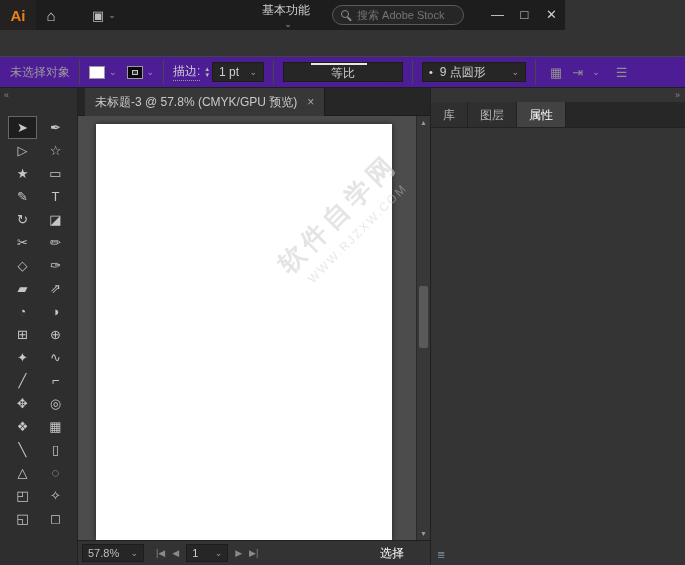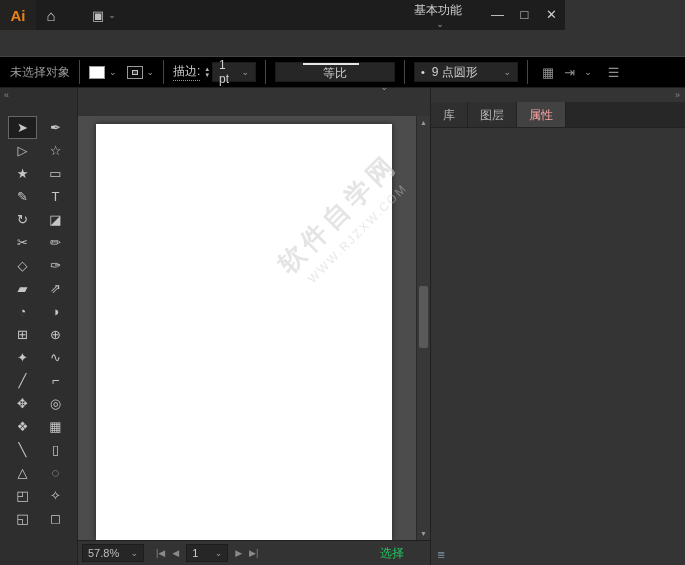--- a/index.html
+++ b/index.html
@@ -27,21 +27,21 @@
   .search-icon::after { content:""; position:absolute; left:6px; top:8px; width:5px; height:1.5px;
     background:#8a8a8a; transform:rotate(45deg); }
   .searchbox input { background:transparent; border:none; outline:none; color:#9a9a9a;
     font-size:11px; width:100%; font-family:inherit; }
   .winbtn { width:27px; height:30px; line-height:30px; text-align:center; color:#cfcfcf; font-size:13px; }
   
   .menubar { position:absolute; left:0; top:30px; width:685px; height:26px; background:#2e2e2e;
     border-bottom:1px solid #1a1a1a; display:flex; align-items:center; padding-left:8px; }
   .menu-item { padding:0 9px; font-size:12px; color:#d6d6d6; line-height:26px; }
   
-  .controlbar { position:absolute; left:0; top:56px; width:685px; height:32px; background:#000000;
+  .controlbar { position:absolute; left:0; top:56px; width:685px; height:32px; background:#4c1d95;
     border-top:1px solid #444; border-bottom:1px solid #1f1f1f;
     display:flex; align-items:center; font-size:12px; color:#cfcfcf; padding-left:10px; }
   .vsep { width:1px; height:24px; background:#252525; border-right:1px solid #474747; margin:0 9px; flex:none; }
   .dim { color:#9a9a9a; }
   .swatch-fill { width:16px; height:13px; background:#fff; border:1px solid #9a9a9a; flex:none; }
   .swatch-stroke { width:16px; height:13px; background:#0a0a0a; border:1px solid #9a9a9a;
     position:relative; flex:none; margin-left:10px; }
   .swatch-stroke::after { content:""; position:absolute; left:4px; top:3px; right:4px; bottom:3px;
     background:#363636; border:1px solid #c4c4c4; }
   .stroke-label { border-bottom:1px dotted #9a9a9a; margin-right:5px; }
@@ -84,69 +84,73 @@
   .statusbar { position:absolute; left:78px; top:540px; width:352px; height:25px; background:#333;
     border-top:1px solid #1f1f1f; display:flex; align-items:center; font-size:11px; color:#bdbdbd; }
   .zoombox { margin-left:4px; width:62px; height:18px; background:#262626; border:1px solid #1c1c1c;
     display:flex; align-items:center; padding:0 5px; }
   .zoombox .caret { margin-left:auto; }
   .ab-nav { display:flex; align-items:center; margin-left:12px; gap:7px; color:#8a8a8a; font-size:9px; }
   .ab-box { width:42px; height:18px; background:#262626; border:1px solid #1c1c1c; display:flex;
     align-items:center; padding:0 5px; font-size:11px; color:#cfcfcf; }
   .ab-box .caret { margin-left:auto; }
   .sb-spacer { flex:1; }
-  .sb-mode { font-size:12px; color:#22c55e; margin-right:26px; }
+  .sb-mode { font-size:12px; color:#ffffff; margin-right:26px; }
   
   .rightpanel { position:absolute; left:430px; top:88px; width:255px; height:477px; background:#343434;
     border-left:1px solid #202020; display:flex; flex-direction:column; }
   .rp-head { height:14px; font-size:9px; color:#8a8a8a; text-align:right; padding:2px 5px 0; }
   .rp-tabs { height:26px; display:flex; background:#272727; border-bottom:1px solid #222; }
   .rp-tab { padding:0 12px; line-height:26px; font-size:12px; color:#b5b5b5; background:#2f2f2f;
     border-right:1px solid #222; }
-  .rp-tab.active { background:#424242; color:#fca5a5; }
+  .rp-tab.active { background:#424242; color:#ffffff; }
   .rp-body { flex:1; background:#343434; position:relative; }
   .rp-footer-icon { position:absolute; left:6px; bottom:5px; font-size:10px; color:#7b98a6; }
 </style>
 </head>
 <body>
 
 <div id="app">
 
   <div class="titlebar">
     <div class="logo">Ai</div>
     <div class="tb-icon">⌂</div>
     <div class="ws-switch">
       <span>▣</span>
       <span class="caret">⌄</span>
     </div>
     <div class="tb-spacer"></div>
     <div class="workspace">
       <span>基本功能</span>
       <span class="caret">⌄</span>
     </div>
+    <div class="searchbox">
+      <span class="search-icon"></span>
+      <input placeholder="搜索 Adobe Stock" style="">
+    </div>
     <div class="winbtn">—</div>
     <div class="winbtn">□</div>
     <div class="winbtn">✕</div>
   </div>
 
 
   <div class="controlbar">
     <span class="dim">未选择对象</span>
     <span class="vsep"></span>
     <span class="swatch-fill"></span>
     <span class="caret">⌄</span>
     <span class="swatch-stroke"></span>
     <span class="caret">⌄</span>
     <span class="vsep"></span>
     <span class="stroke-label">描边:</span>
     <span class="stepper">
       <span>▴</span>
       <span>▾</span>
     </span>
-    <span class="dropbox" style="width:44px;justify-content:flex-end;">
+    <span class="dropbox" style="width:52px;justify-content:flex-end;">
       <span>1 pt</span>
       <span class="caret">⌄</span>
     </span>
     <span class="vsep"></span>
     <span class="dropbox" style="width:120px;flex-direction:column;">
       <span class="profile-line"></span>
       <span>等比</span>
       <span class="caret">⌄</span>
     </span>
     <span class="vsep"></span>
@@ -197,20 +201,26 @@
         <div class="tool">▯</div>
         <div class="tool">△</div>
         <div class="tool">◌</div>
         <div class="tool">◰</div>
         <div class="tool">✧</div>
         <div class="tool">◱</div>
         <div class="tool">◻</div>
       </div>
   </div>
 
+  <div class="tabbar">
+    <div class="doc-tab">
+      <span class="doc-tab-title">未标题-3 @ 57.8% (CMYK/GPU 预览)</span>
+      <span class="doc-tab-close">×</span>
+    </div>
+  </div>
 
   <div class="canvas">
     <div class="artboard"></div>
     <div class="watermark">
       <div class="wm1">软件自学网</div>
       <div class="wm2">WWW.RJZXW.COM</div>
     </div>
     <div class="vscroll">
       <div class="vs-arrow">▲</div>
       <div class="vs-thumb"></div>

